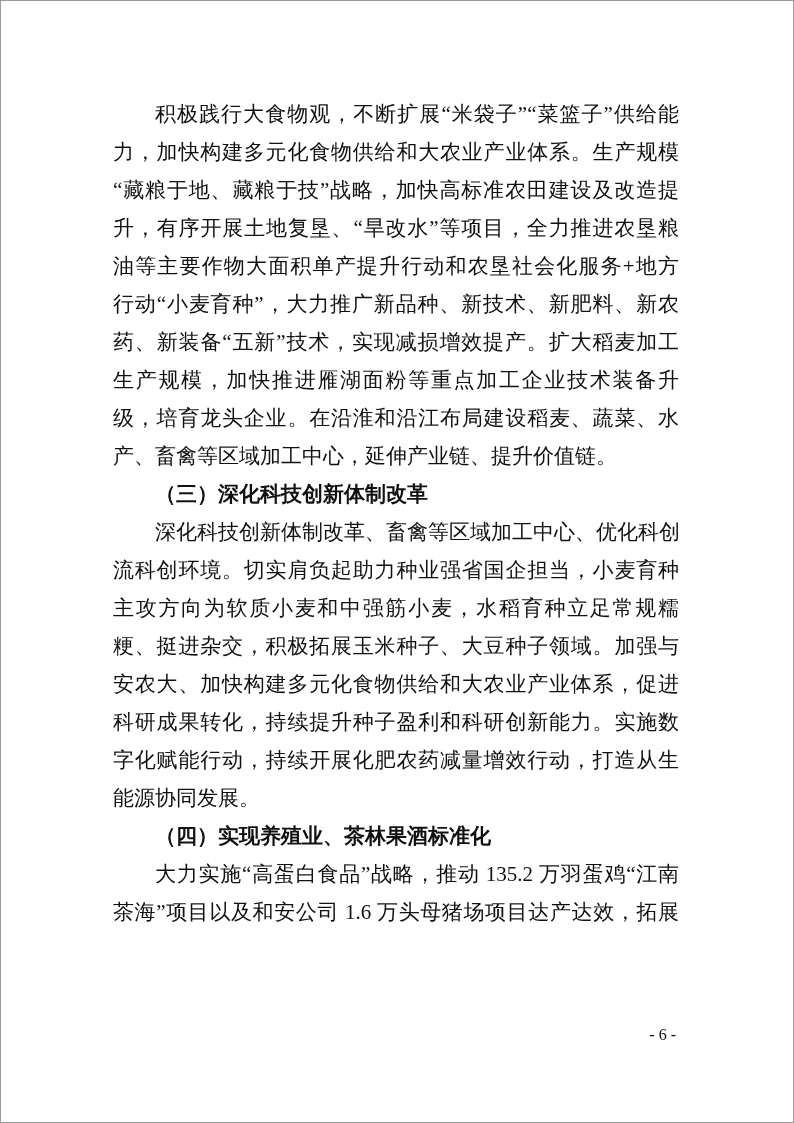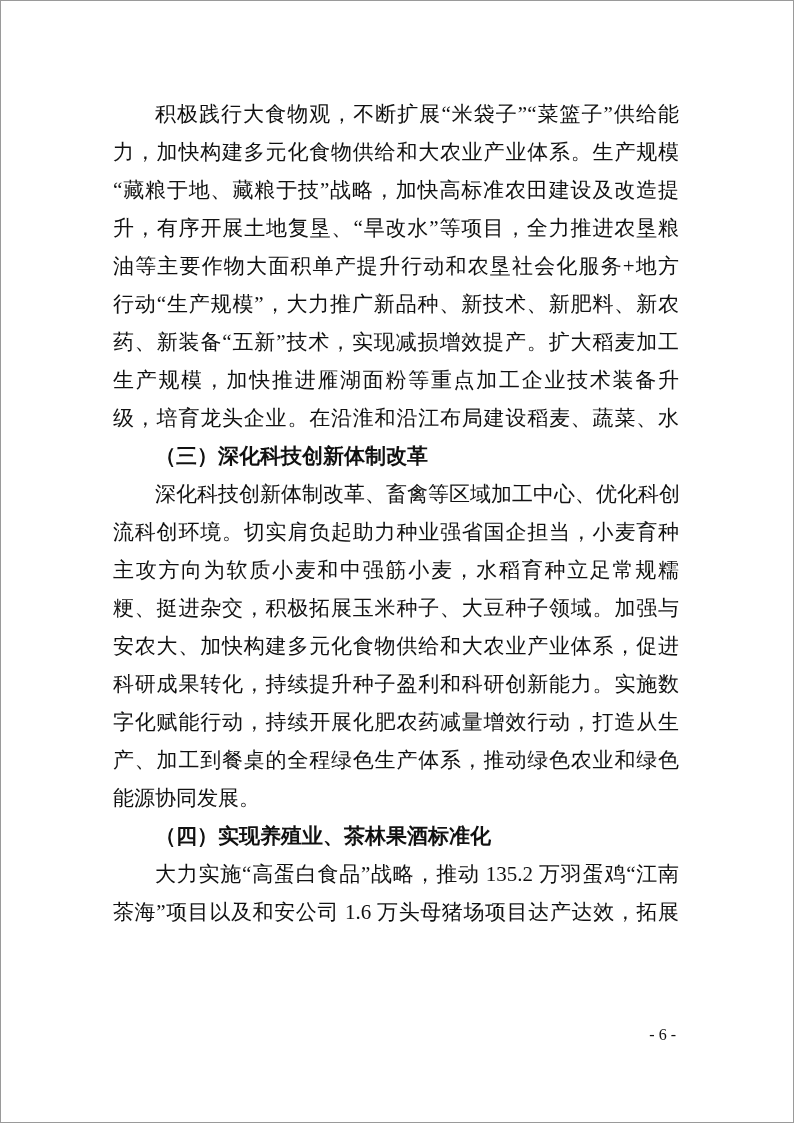--- a/index.html
+++ b/index.html
@@ -59,32 +59,32 @@
 </head>
 <body>
 
 <div class="page">
   <div class="content">
     <div class="line first">积极践行大食物观，不断扩展“米袋子”“菜篮子”供给能</div>
     <div class="line">力，加快构建多元化食物供给和大农业产业体系。生产规模</div>
     <div class="line">“藏粮于地、藏粮于技”战略，加快高标准农田建设及改造提</div>
     <div class="line">升，有序开展土地复垦、“旱改水”等项目，全力推进农垦粮</div>
     <div class="line">油等主要作物大面积单产提升行动和农垦社会化服务+地方</div>
-    <div class="line">行动“生产规模”，大力推广新品种、新技术、新肥料、新农</div>
+    <div class="line">行动“小麦育种”，大力推广新品种、新技术、新肥料、新农</div>
     <div class="line">药、新装备“五新”技术，实现减损增效提产。扩大稻麦加工</div>
     <div class="line">生产规模，加快推进雁湖面粉等重点加工企业技术装备升</div>
     <div class="line">级，培育龙头企业。在沿淮和沿江布局建设稻麦、蔬菜、水</div>
+    <div class="line plain">产、畜禽等区域加工中心，延伸产业链、提升价值链。</div>
     <div class="line heading">（三）深化科技创新体制改革</div>
     <div class="line first">深化科技创新体制改革、畜禽等区域加工中心、优化科创</div>
     <div class="line">流科创环境。切实肩负起助力种业强省国企担当，小麦育种</div>
     <div class="line">主攻方向为软质小麦和中强筋小麦，水稻育种立足常规糯</div>
     <div class="line">粳、挺进杂交，积极拓展玉米种子、大豆种子领域。加强与</div>
     <div class="line">安农大、加快构建多元化食物供给和大农业产业体系，促进</div>
     <div class="line">科研成果转化，持续提升种子盈利和科研创新能力。实施数</div>
     <div class="line">字化赋能行动，持续开展化肥农药减量增效行动，打造从生</div>
-    <div class="line">产、加工到餐桌的全程绿色生产体系，推动绿色农业和绿色</div>
     <div class="line plain">能源协同发展。</div>
     <div class="line heading">（四）实现养殖业、茶林果酒标准化</div>
     <div class="line first">大力实施“高蛋白食品”战略，推动 135.2 万羽蛋鸡“江南</div>
     <div class="line">茶海”项目以及和安公司 1.6 万头母猪场项目达产达效，拓展</div>
   </div>
   <div class="footer">- 6 -</div>
 </div>
 
 </body></html>

